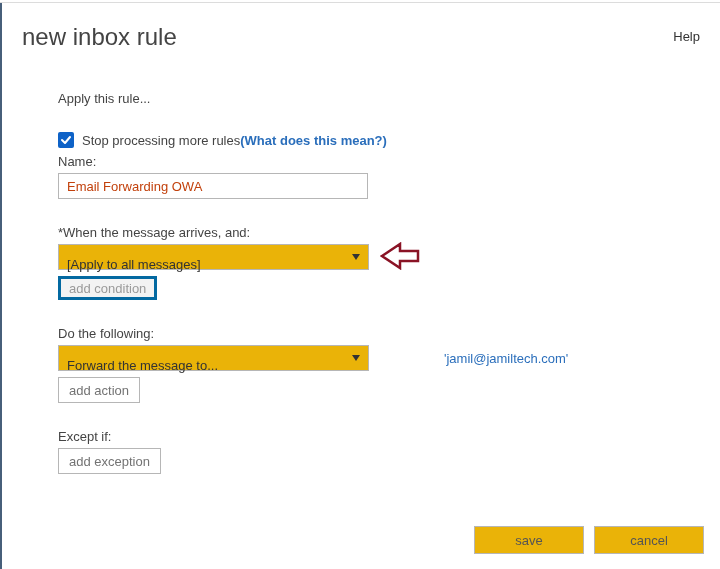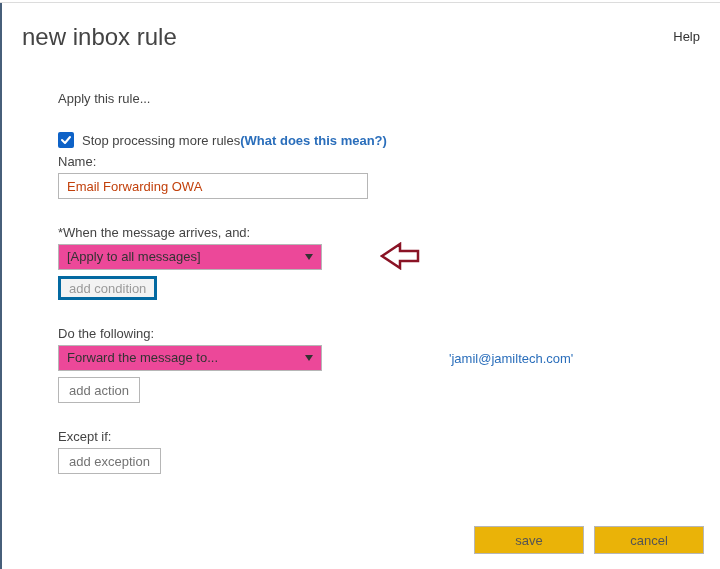--- a/index.html
+++ b/index.html
@@ -86,28 +86,28 @@
   .text-input {
     width: 310px;
     height: 26px;
     border: 1px solid #b6b6b6;
     padding: 0 8px;
     font: inherit;
     color: #c2410c;
     box-sizing: border-box;
   }
   .dropdown {
-    width: 264px;
+    width: 311px;
     height: 26px;
     border: 1px solid #b6b6b6;
     box-sizing: border-box;
     position: relative;
-    padding: 0 8px;
+    padding: 8px 8px;
     line-height: 24px;
-    background: #ec4899;
+    background: #eab308;
     color: #333;
     cursor: pointer;
   }
   .dropdown .caret {
     position: absolute;
     right: 8px;
     top: 50%;
     transform: translateY(-50%);
   }
   .caret svg { display: block; }
@@ -150,24 +150,23 @@
     border: 1px solid #b6b6b6;
     background: #eab308;
     color: #555;
     font: inherit;
     cursor: pointer;
     text-align: center;
   }
   .row-with-side {
     display: flex;
     align-items: center;
-    gap: 32px;
   }
   .side-text {
-    margin-left: 95px;
+    margin-left: 75px;
     color: #2a6ebb;
     font-size: 13px;
   }
   .arrow-annot {
     position: absolute;
     pointer-events: none;
   }
 </style>
 </head>
 <body>

